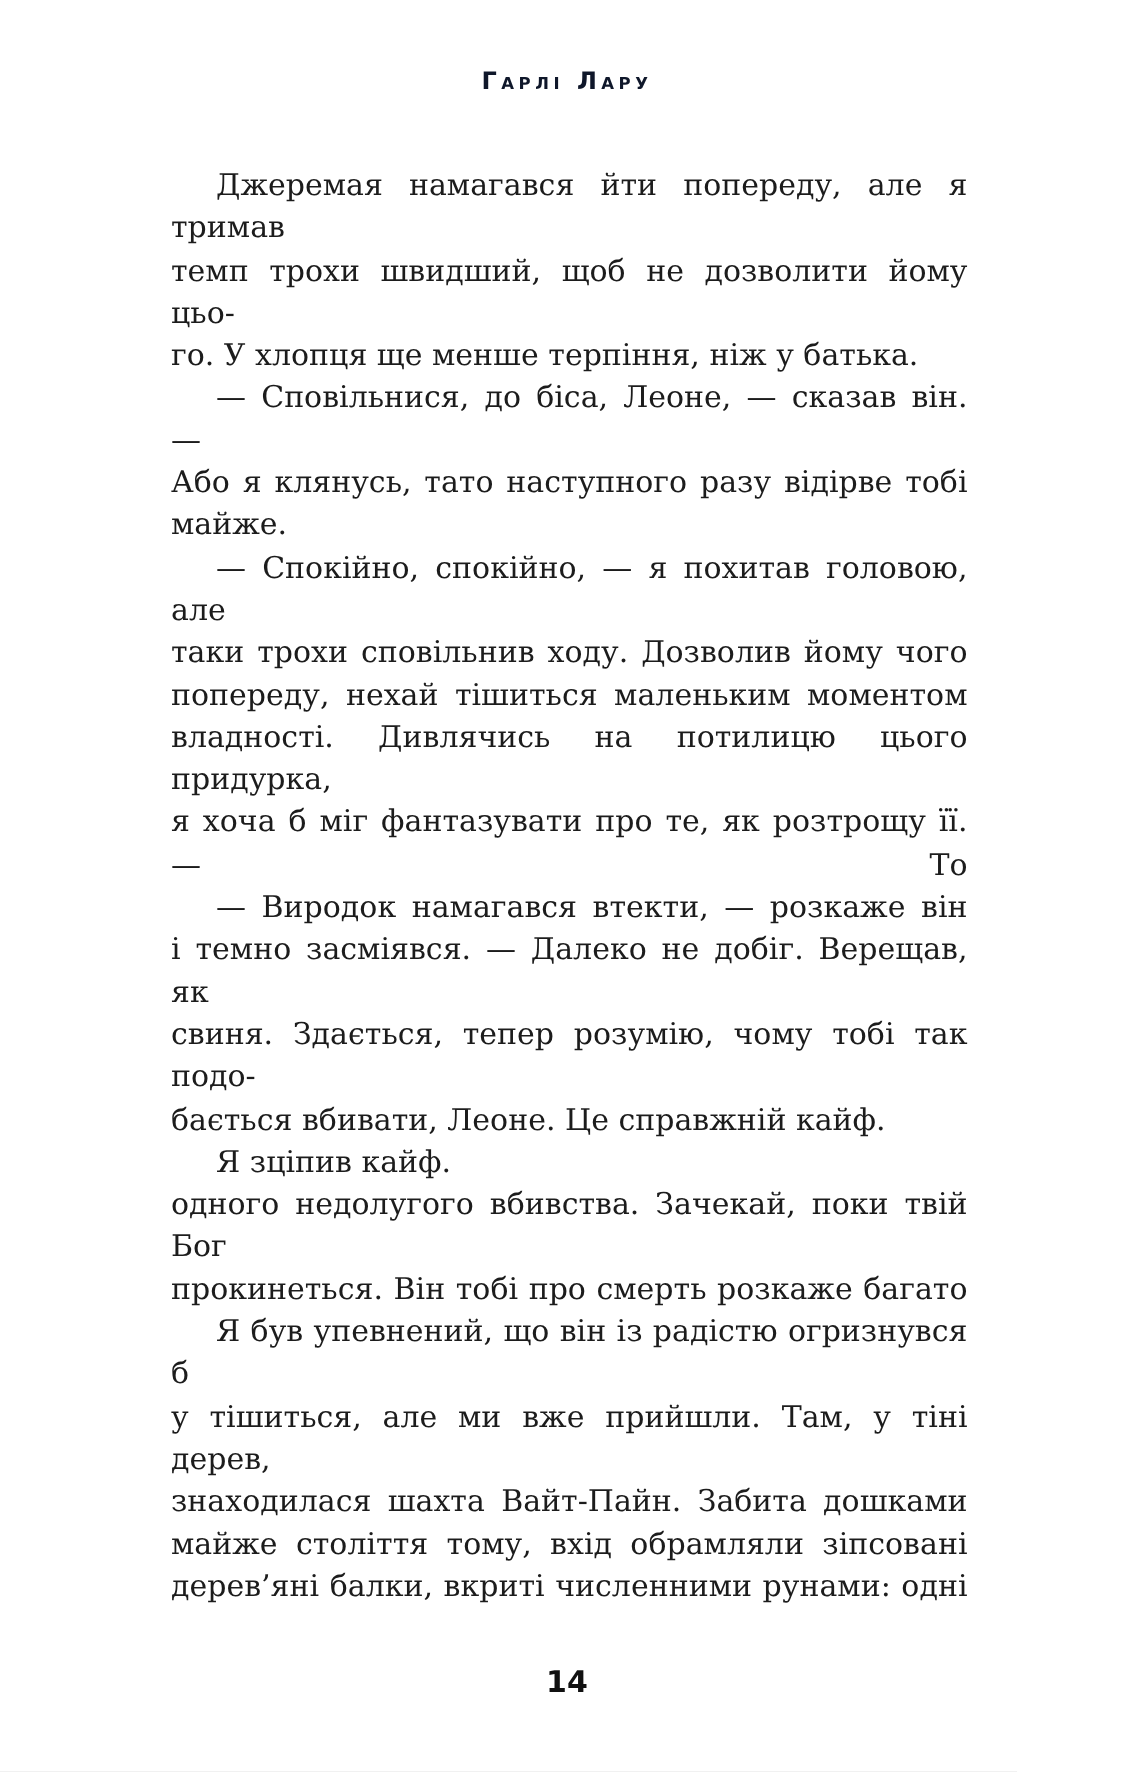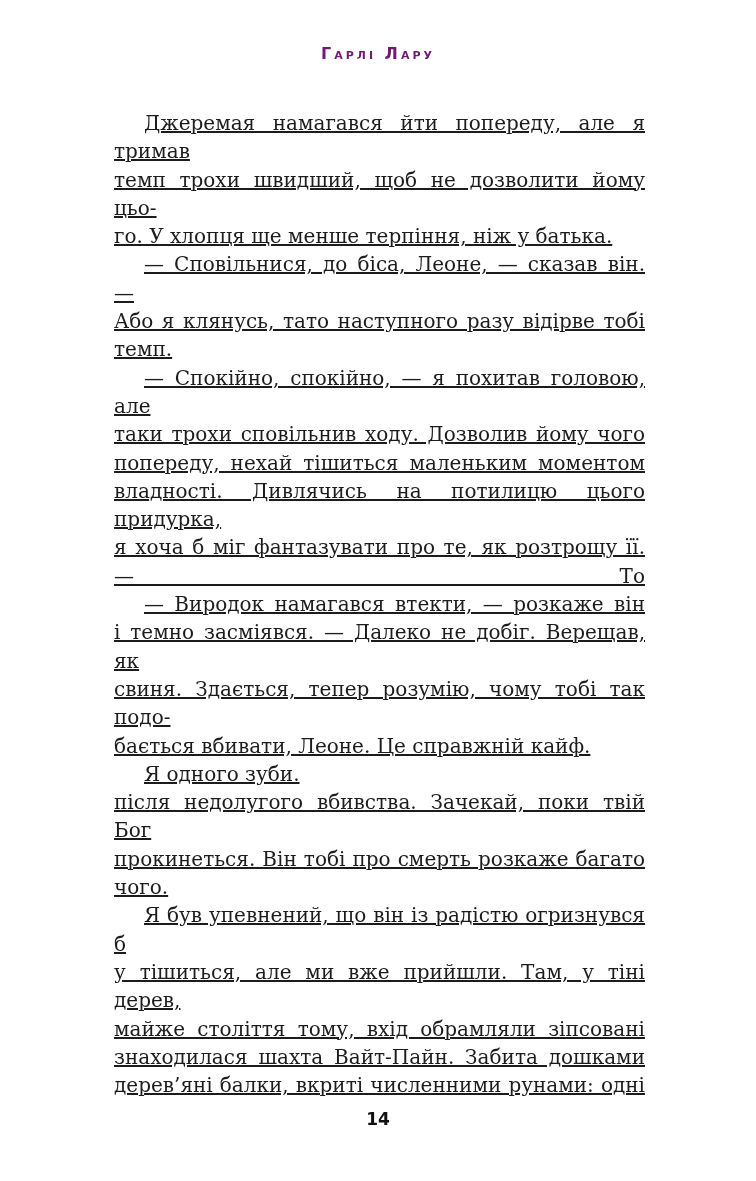--- a/index.html
+++ b/index.html
@@ -20,84 +20,82 @@
     position: absolute;
     top: 44px;
     left: 0;
     right: 0;
     text-align: center;
     font-family: "DejaVu Sans", "Liberation Sans", sans-serif;
     font-variant: small-caps;
     font-weight: 700;
     font-size: 16px;
     letter-spacing: 3px;
-    color: #701a75;
+    color: #0f172a;
   }
   .body-text {
     position: absolute;
     top: 109px;
     left: 114px;
     width: 531px;
     font-family: "DejaVu Serif", "Liberation Serif", serif;
     font-size: 20px;
     line-height: 28.3px;
     color: var(--text);
   }
   .body-text .line {
     text-align: justify;
     text-align-last: justify;
     text-justify: inter-word;
     white-space: normal;
-    text-decoration: underline;
   }
   .body-text .line.first {
     text-indent: 30px;
   }
   .body-text .line.last {
     text-align-last: left;
   }
   .page-number {
     position: absolute;
     top: 1109px;
     left: 0;
     right: 0;
     text-align: center;
     font-family: "DejaVu Sans", "Liberation Sans", sans-serif;
     font-weight: 700;
-    font-size: 17px;
+    font-size: 20px;
     color: #111111;
   }
 </style>
 </head>
 <body>
 
 <div class="page">
   <div class="running-header">Гарлі Лару</div>
 
   <div class="body-text">
       <div class="line first">Джеремая намагався йти попереду, але я тримав</div>
       <div class="line">темп трохи швидший, щоб не дозволити йому цьо-</div>
       <div class="line last">го. У хлопця ще менше терпіння, ніж у батька.</div>
       <div class="line first">— Сповільнися, до біса, Леоне, — сказав він. —</div>
       <div class="line">Або я клянусь, тато наступного разу відірве тобі</div>
-      <div class="line last">темп.</div>
+      <div class="line last">майже.</div>
       <div class="line first">— Спокійно, спокійно, — я похитав головою, але</div>
       <div class="line">таки трохи сповільнив ходу. Дозволив йому чого</div>
       <div class="line">попереду, нехай тішиться маленьким моментом</div>
       <div class="line">владності. Дивлячись на потилицю цього придурка,</div>
       <div class="line">я хоча б міг фантазувати про те, як розтрощу її. — То</div>
       <div class="line first">— Виродок намагався втекти, — розкаже він</div>
       <div class="line">і темно засміявся. — Далеко не добіг. Верещав, як</div>
       <div class="line">свиня. Здається, тепер розумію, чому тобі так подо-</div>
       <div class="line last">бається вбивати, Леоне. Це справжній кайф.</div>
-      <div class="line first last">Я одного зуби.</div>
-      <div class="line">після недолугого вбивства. Зачекай, поки твій Бог</div>
+      <div class="line first last">Я зціпив кайф.</div>
+      <div class="line">одного недолугого вбивства. Зачекай, поки твій Бог</div>
       <div class="line">прокинеться. Він тобі про смерть розкаже багато</div>
-      <div class="line last">чого.</div>
       <div class="line first">Я був упевнений, що він із радістю огризнувся б</div>
       <div class="line">у тішиться, але ми вже прийшли. Там, у тіні дерев,</div>
+      <div class="line">знаходилася шахта Вайт-Пайн. Забита дошками</div>
       <div class="line">майже століття тому, вхід обрамляли зіпсовані</div>
-      <div class="line">знаходилася шахта Вайт-Пайн. Забита дошками</div>
       <div class="line">дерев’яні балки, вкриті численними рунами: одні</div>
     </div>
 
   <div class="page-number">14</div>
 </div>
 
 </body></html>

